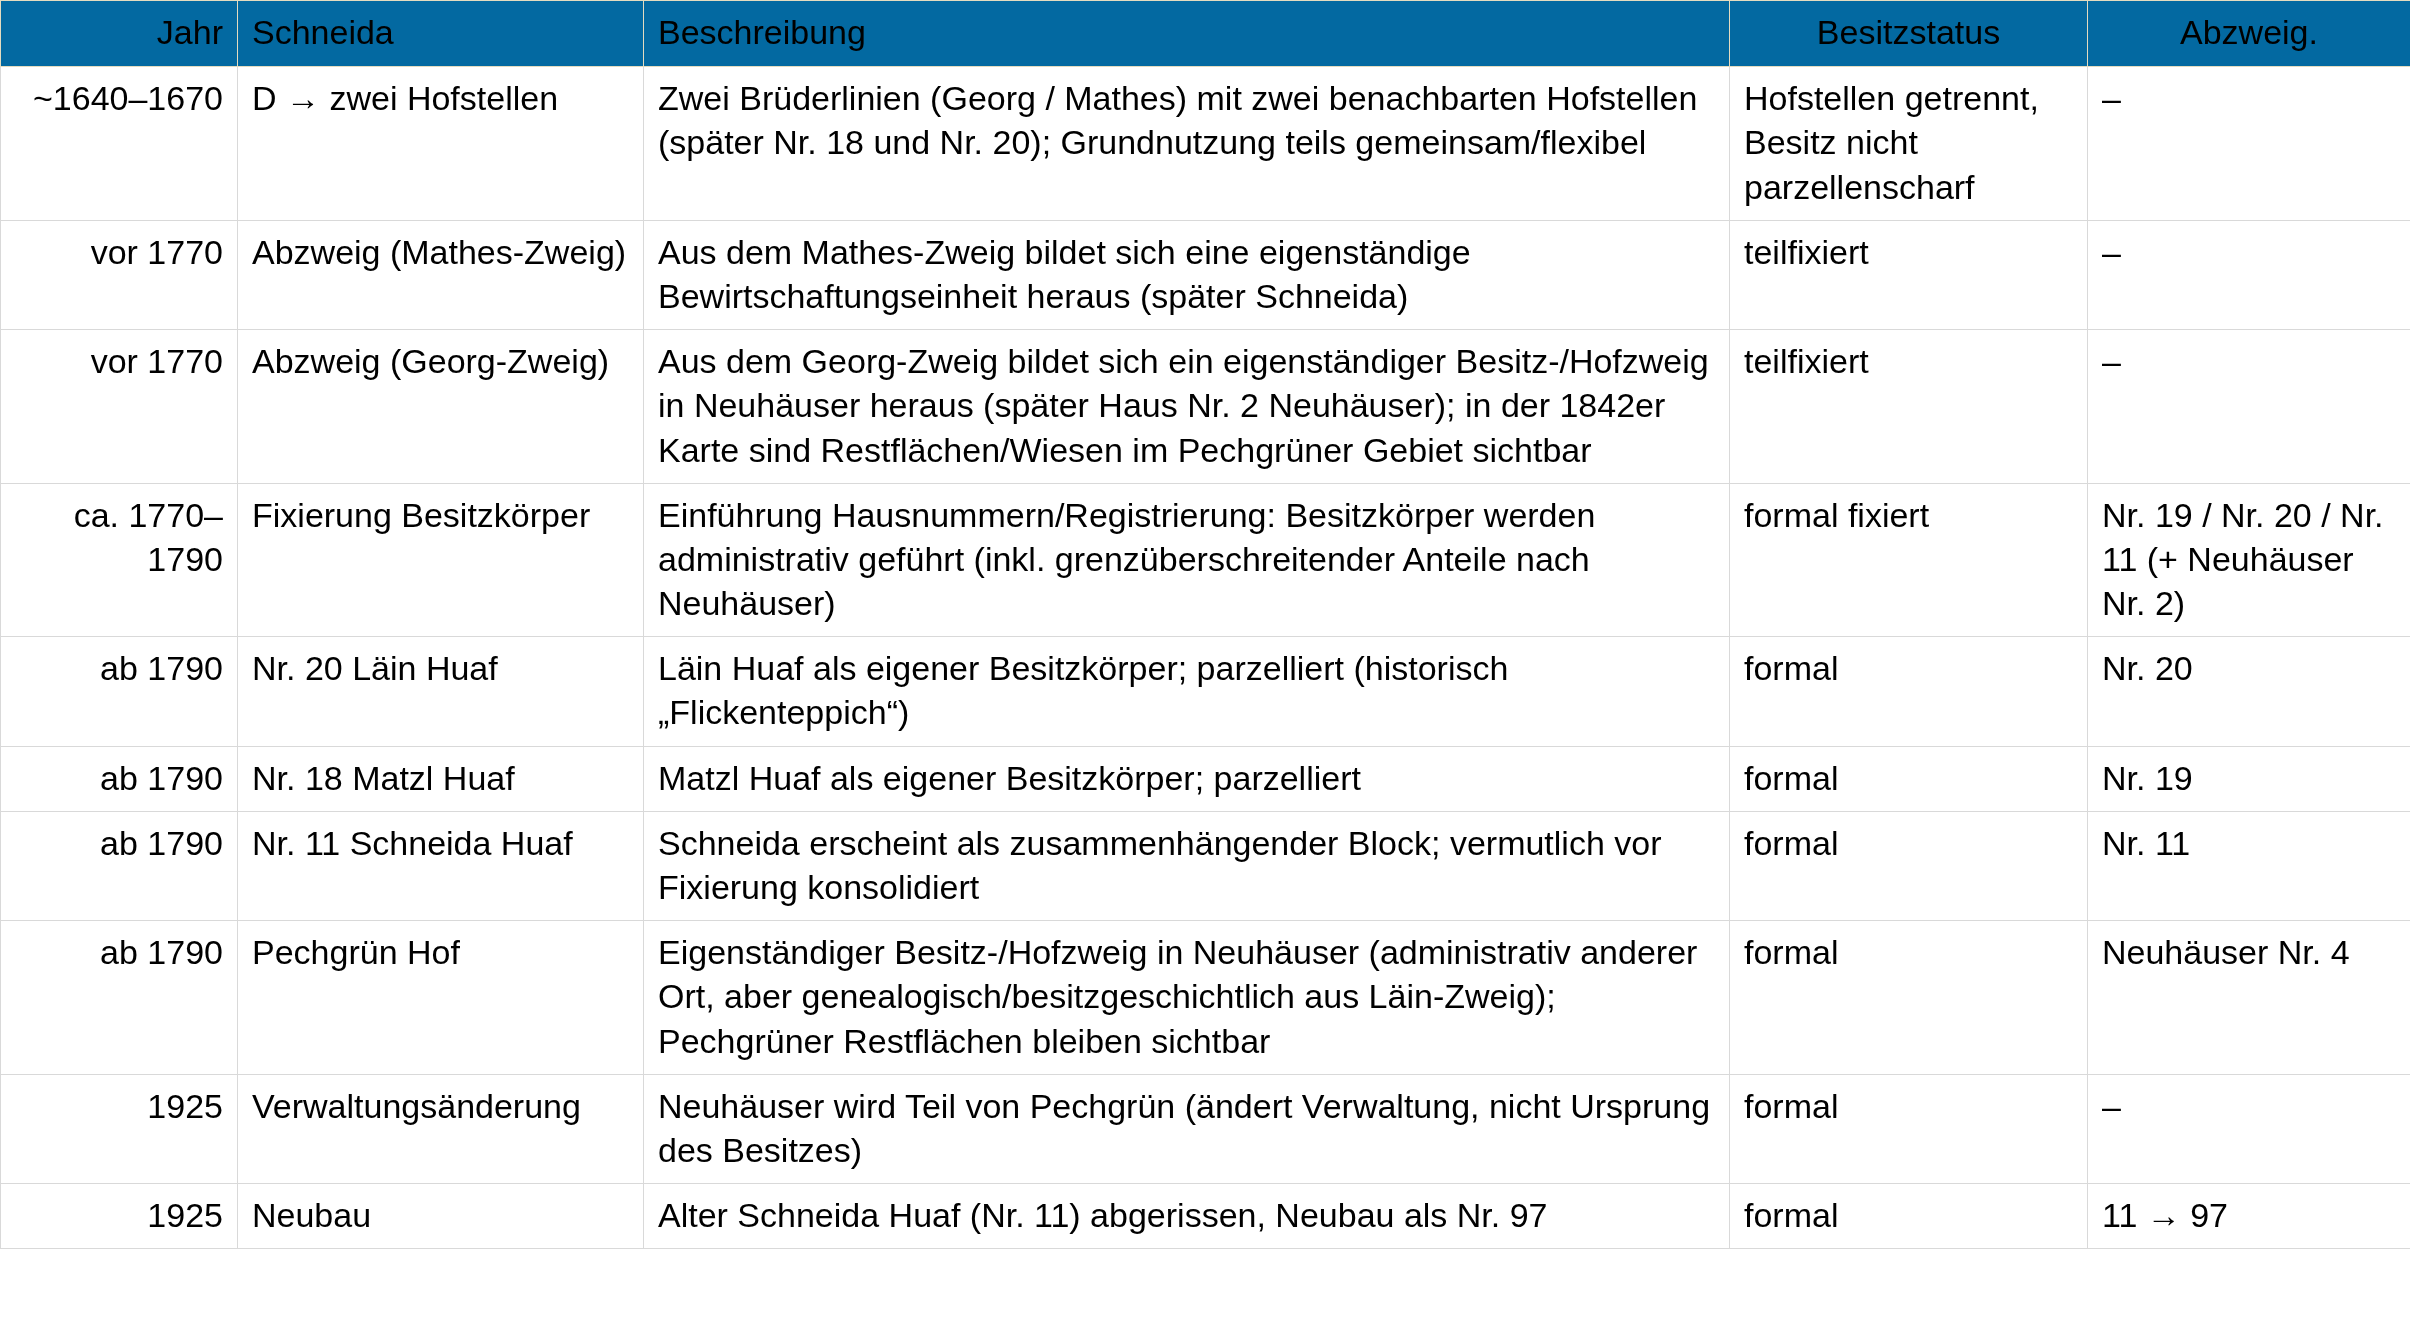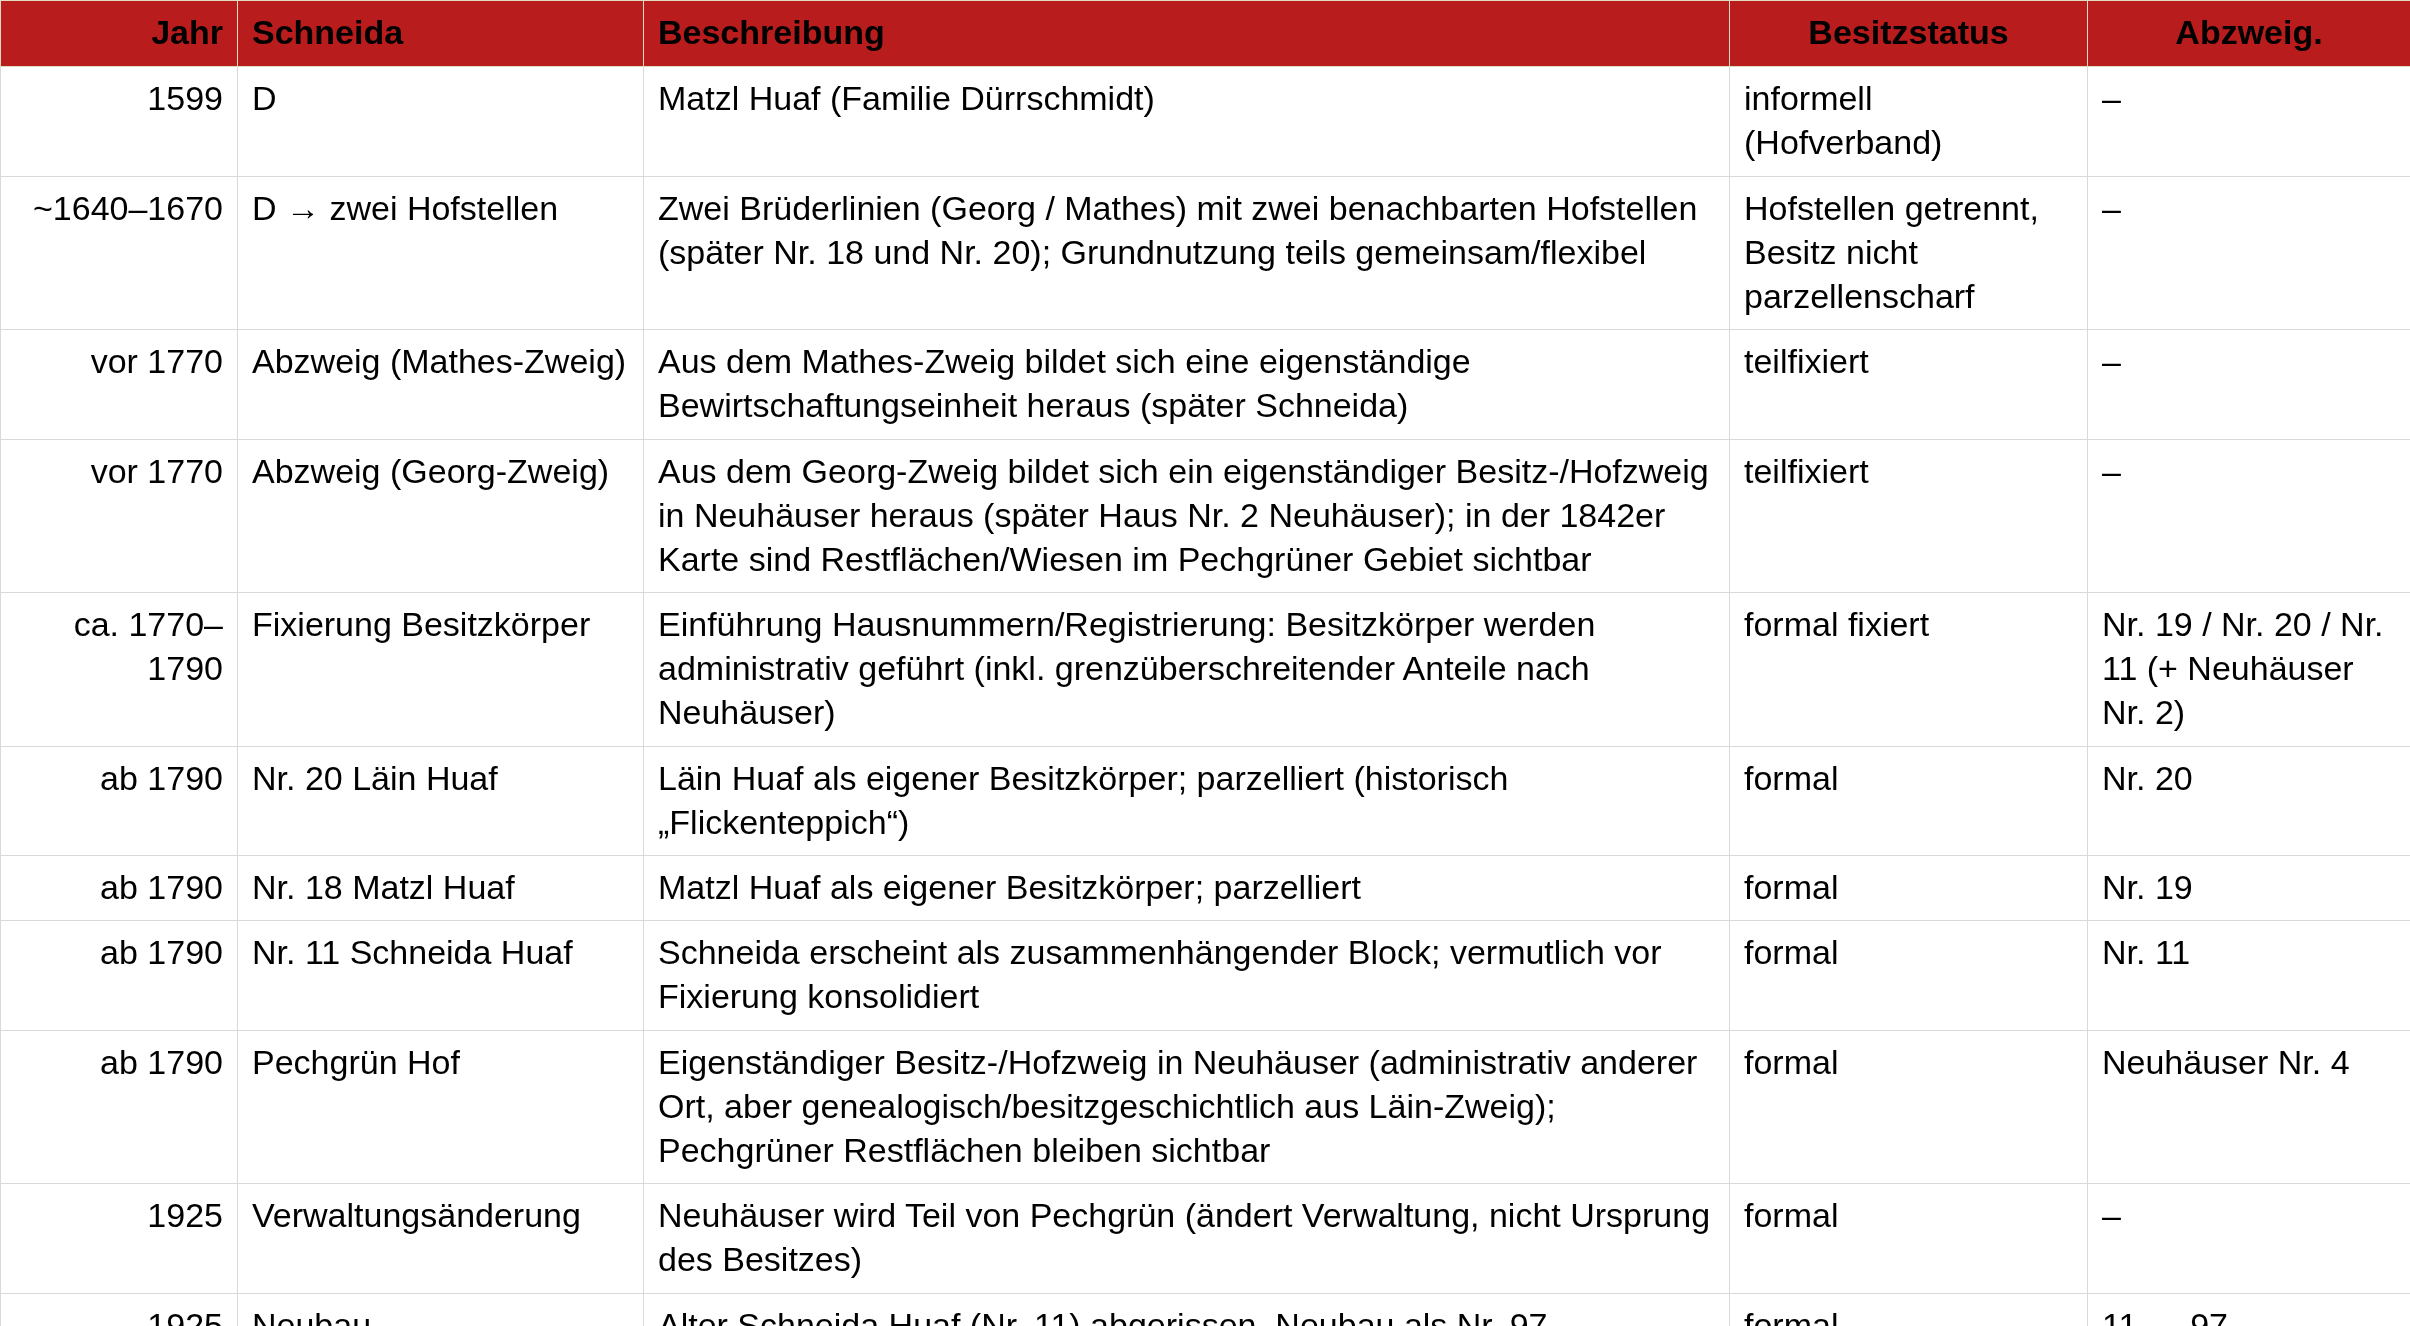--- a/index.html
+++ b/index.html
@@ -29,22 +29,22 @@
 
   table.history-table th,
   table.history-table td {
     border: 1px solid #d9d9d9;
     vertical-align: top;
     padding: 9px 14px 11px 14px;
     word-wrap: break-word;
     overflow-wrap: break-word;
   }
   table.history-table thead th {
-    background: #b91c1c;
-    font-weight: bold;
+    background: #0369a1;
+    font-weight: normal;
     text-align: center;
     border-color: #e4dcc0;
     padding-bottom: 12px;
     white-space: nowrap;
   }
   table.history-table thead th.th-jahr { text-align: right; }
   table.history-table thead th.th-ereignis,
   table.history-table thead th.th-besch { text-align: left; }
 
   table.history-table td.col-jahr {
@@ -72,27 +72,20 @@
   <thead>
     <tr>
       <th class="th-jahr">Jahr</th>
       <th class="th-ereignis">Schneida</th>
       <th class="th-besch">Beschreibung</th>
       <th class="th-status">Besitzstatus</th>
       <th class="th-hausnr">Abzweig.</th>
     </tr>
   </thead>
   <tbody id="table-body">
-      <tr>
-        <td class="col-jahr">1599</td>
-        <td class="col-ereignis">D</td>
-        <td class="col-besch">Matzl Huaf (Familie Dürrschmidt)</td>
-        <td class="col-status">informell (Hofverband)</td>
-        <td class="col-hausnr">–</td>
-      </tr>
       <tr>
         <td class="col-jahr">~1640–1670</td>
         <td class="col-ereignis">D → zwei Hofstellen</td>
         <td class="col-besch">Zwei Brüderlinien (Georg / Mathes) mit zwei benachbarten Hofstellen (später Nr. 18 und Nr. 20); Grundnutzung teils gemeinsam/flexibel</td>
         <td class="col-status">Hofstellen getrennt, Besitz nicht parzellenscharf</td>
         <td class="col-hausnr">–</td>
       </tr>
       <tr>
         <td class="col-jahr">vor 1770</td>
         <td class="col-ereignis">Abzweig (Mathes-Zweig)</td>

